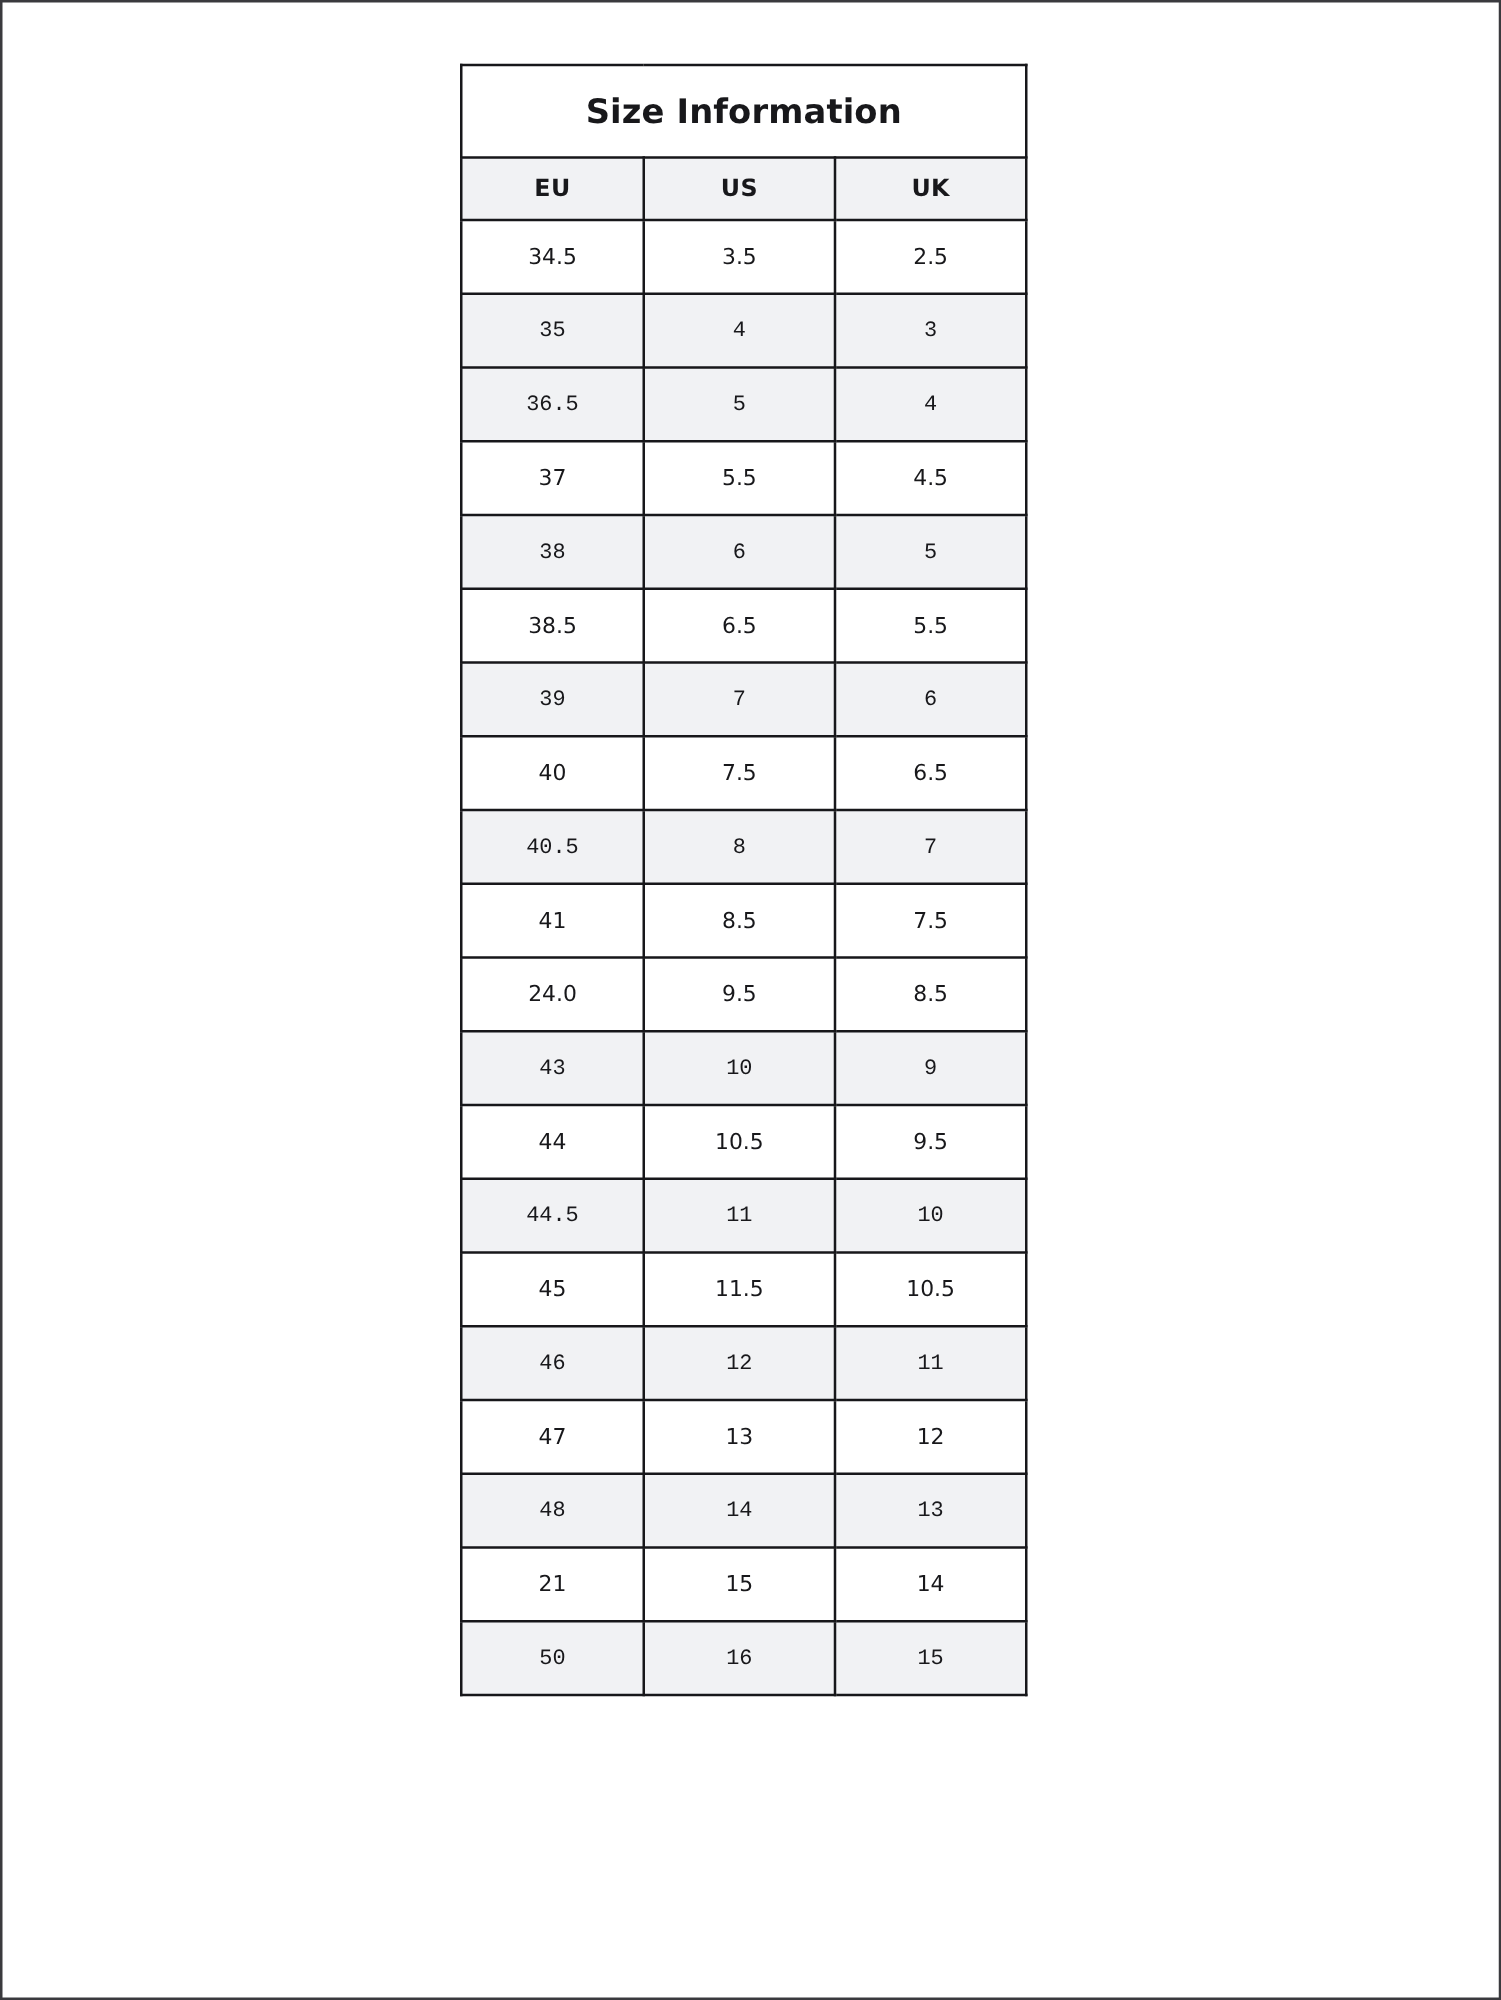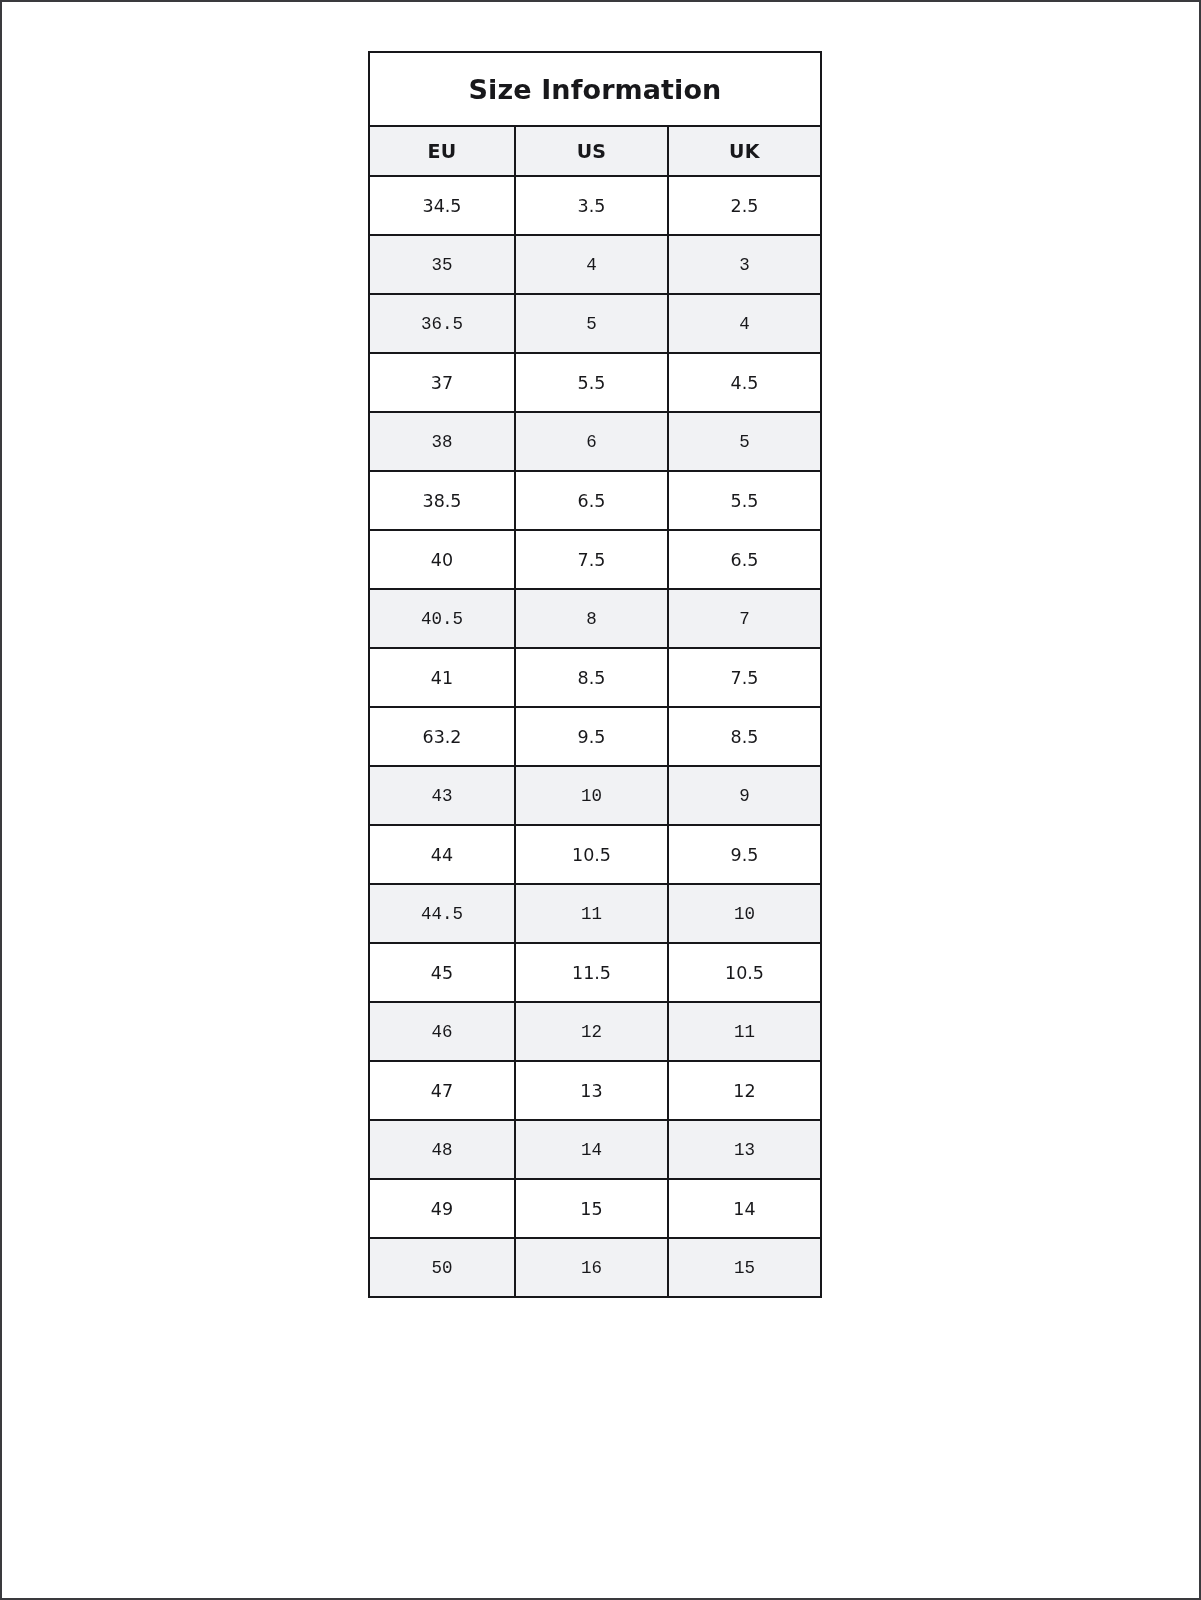--- a/index.html
+++ b/index.html
@@ -111,37 +111,42 @@
         <tr class="data-row shade">
           <td>38</td>
           <td>6</td>
           <td>5</td>
         </tr>
         <tr class="data-row plain">
           <td>38.5</td>
           <td>6.5</td>
           <td>5.5</td>
         </tr>
+        <tr class="data-row shade">
+          <td>39</td>
+          <td>7</td>
+          <td>6</td>
+        </tr>
         <tr class="data-row plain">
           <td>40</td>
           <td>7.5</td>
           <td>6.5</td>
         </tr>
         <tr class="data-row shade">
           <td>40.5</td>
           <td>8</td>
           <td>7</td>
         </tr>
         <tr class="data-row plain">
           <td>41</td>
           <td>8.5</td>
           <td>7.5</td>
         </tr>
         <tr class="data-row plain">
-          <td>63.2</td>
+          <td>24.0</td>
           <td>9.5</td>
           <td>8.5</td>
         </tr>
         <tr class="data-row shade">
           <td>43</td>
           <td>10</td>
           <td>9</td>
         </tr>
         <tr class="data-row plain">
           <td>44</td>
@@ -167,21 +172,21 @@
           <td>47</td>
           <td>13</td>
           <td>12</td>
         </tr>
         <tr class="data-row shade">
           <td>48</td>
           <td>14</td>
           <td>13</td>
         </tr>
         <tr class="data-row plain">
-          <td>49</td>
+          <td>21</td>
           <td>15</td>
           <td>14</td>
         </tr>
         <tr class="data-row shade">
           <td>50</td>
           <td>16</td>
           <td>15</td>
         </tr>
       </tbody>
   </table>

